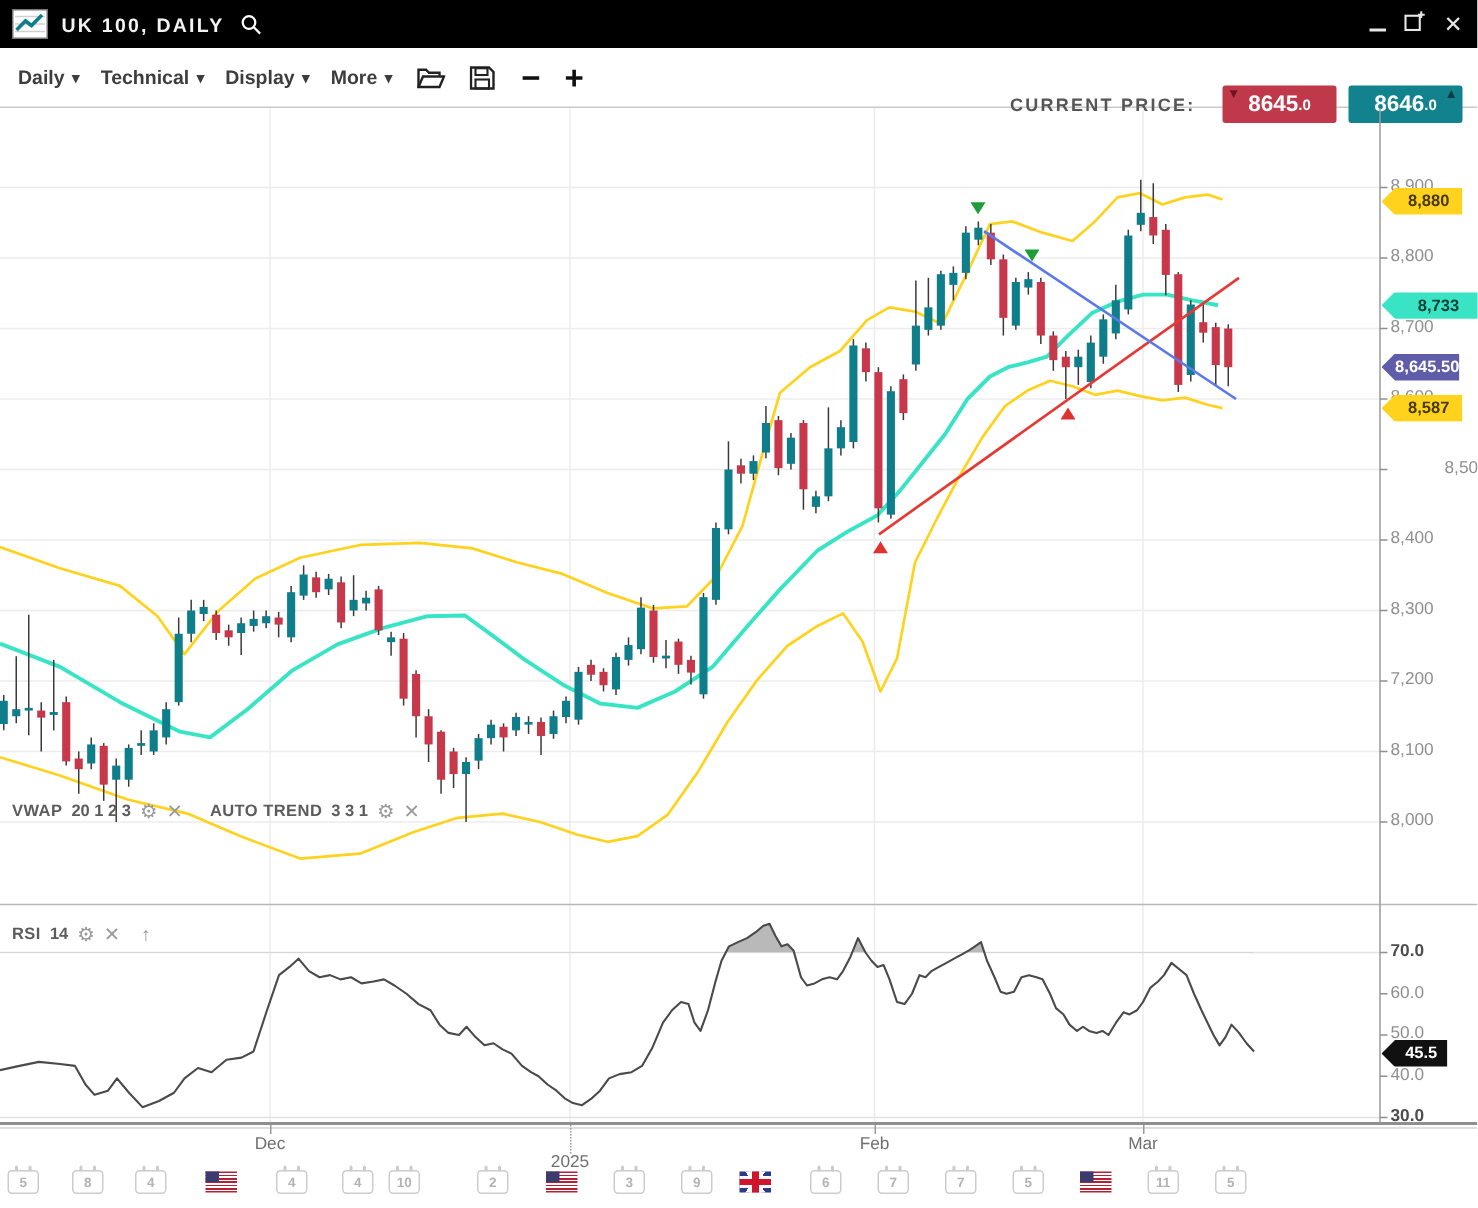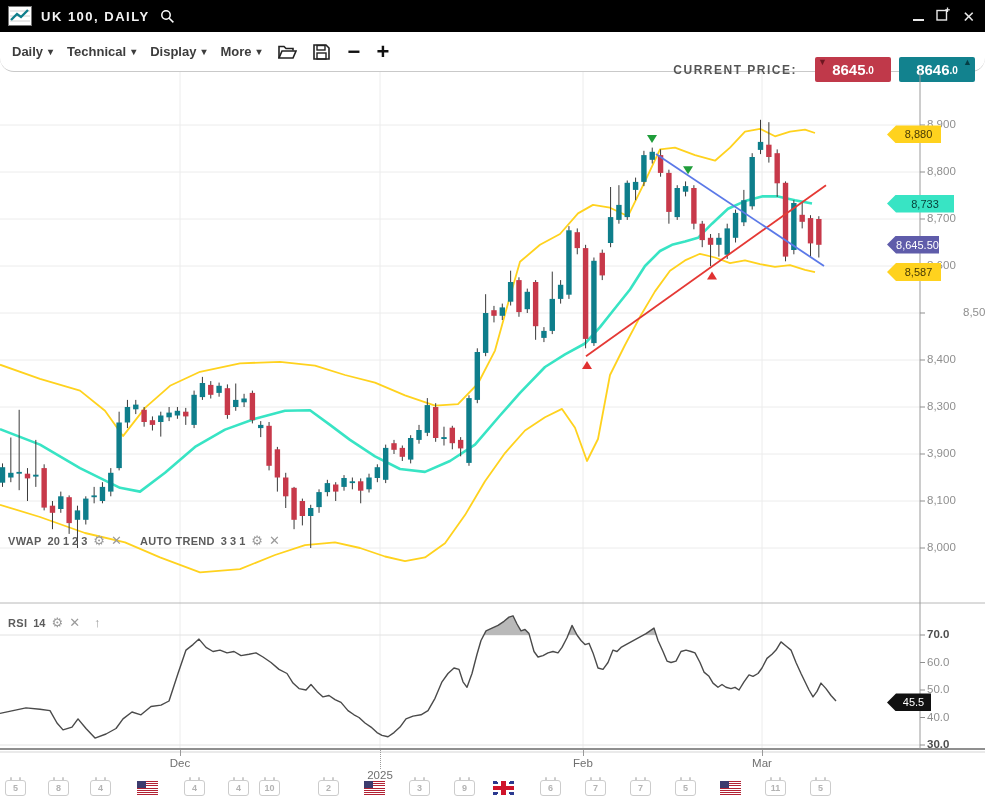--- a/index.html
+++ b/index.html
@@ -12,21 +12,21 @@
   .logo { width:24px; height:20px; margin-left:8px; }
   .title-text { margin-left:9px; font-size:13px; font-weight:600; letter-spacing:1.5px; color:#f2f2f2; }
   .search-btn { margin-left:10px; cursor:pointer; display:flex; align-items:center; }
   .win-controls { margin-left:auto; display:flex; align-items:center; gap:12px; margin-right:10px; }
   .win-min { width:11px; height:10px; border-bottom:2px solid #e8e8e8; cursor:pointer; }
   .win-pop { cursor:pointer; }
   .win-close { font-size:15px; color:#e8e8e8; cursor:pointer; line-height:1; }
 
   
   .toolbar { position:absolute; left:0; top:32px; width:985px; height:40px; background:#fff;
-    border-bottom:1px solid #c9c9c9; display:flex; align-items:center;border-radius:14px; }
+    border-bottom:1px solid #c9c9c9; display:flex; align-items:center; }
   .menu-item { display:flex; align-items:center; gap:5px; font-size:13px; font-weight:700; color:#3d3d3d;
     margin-left:14px; cursor:pointer; }
   .menu-item:first-child { margin-left:12px; }
   .caret::after { content:"▾"; font-size:10px; color:#3d3d3d; }
   .tool-icon { margin-left:16px; cursor:pointer; display:flex; align-items:center; }
   .zoom-out { margin-left:18px; font-size:22px; font-weight:900; color:#111; cursor:pointer; line-height:0.8; }
   .zoom-in  { margin-left:16px; font-size:22px; font-weight:900; color:#111; cursor:pointer; line-height:0.8; }
   .price-area { margin-left:auto; display:flex; align-items:center; margin-right:10px;margin-top:36px; }
   .cp-label { font-size:12px; font-weight:600; letter-spacing:1.5px; color:#555; margin-right:18px; }
   .price-badge { height:25px; min-width:76px; display:flex; align-items:center; justify-content:center;
@@ -38,22 +38,22 @@
   .badge-buy .tick-arrow { position:absolute; right:3px; top:0px; font-size:9px; color:#043d44; }
 
   
   .chart-wrap { position:absolute; left:0; top:72px; width:985px; height:733px; }
   svg.chart { position:absolute; left:0; top:0; }
 
   
   .overlay { position:absolute; left:0; top:0; width:985px; height:805px; pointer-events:none; }
   .tick-label { position:absolute; left:927px; font-size:11.5px; color:#8f8f8f; }
   .tick-label.strong { color:#4d4d4d; font-weight:700; }
-  .axis-badge { position:absolute; left:887px; height:18px; display:flex; align-items:center; justify-content:center;
-    font-size:11px; font-weight:400; padding-left:9px;
+  .axis-badge { position:absolute; left:921px; height:18px; display:flex; align-items:center; justify-content:center;
+    font-size:11px; font-weight:700; padding-left:9px;
     clip-path:polygon(0 50%, 9px 0, 100% 0, 100% 100%, 9px 100%); }
   .ind-row { position:absolute; display:flex; align-items:center; gap:6px; font-size:11px; color:#5c5c5c; }
   .ind-name { font-weight:700; letter-spacing:0.3px; }
   .ind-params { font-weight:600; }
   .ind-icon { color:#9a9a9a; font-size:13px; cursor:pointer; line-height:1; }
   .date-label { position:absolute; font-size:11.5px; color:#6f6f6f; transform:translateX(-50%); }
   .axis-tick-v { position:absolute; width:1px; height:6px; background:#999; }
   .axis-dotted { position:absolute; width:0; height:19px; border-left:1px dotted #9a9a9a; }
 
   
@@ -424,21 +424,21 @@
 
 <div class="overlay">
   <div>
       <div class="tick-label" style="top: 118px;">8,900</div>
       <div class="tick-label" style="top: 165px;">8,800</div>
       <div class="tick-label" style="top: 212px;">8,700</div>
       <div class="tick-label" style="top: 259px;">8,600</div>
       <div class="tick-label" style="top: 306px; padding-left: 36px;">8,500</div>
       <div class="tick-label" style="top: 353px;">8,400</div>
       <div class="tick-label" style="top: 400px;">8,300</div>
-      <div class="tick-label" style="top: 447px;">3,900</div>
+      <div class="tick-label" style="top: 447px;">7,200</div>
       <div class="tick-label" style="top: 494px;">8,100</div>
       <div class="tick-label" style="top: 541px;">8,000</div>
       <div class="axis-badge" style="top: 125.4px; width: 54px; background: rgb(255, 210, 30); color: rgb(71, 58, 5);">8,880</div>
       <div class="axis-badge" style="top: 194.5px; width: 67px; background: rgb(56, 228, 196); color: rgb(7, 63, 56);">8,733</div>
       <div class="axis-badge" style="top: 235.6px; width: 52px; background: rgb(95, 92, 170); color: rgb(255, 255, 255);">8,645.50</div>
       <div class="axis-badge" style="top: 263.1px; width: 54px; background: rgb(255, 210, 30); color: rgb(71, 58, 5);">8,587</div>
     </div>
   <div>
       <div class="tick-label strong" style="top: 628px;">70.0</div>
       <div class="tick-label" style="top: 655.5px;">60.0</div>

